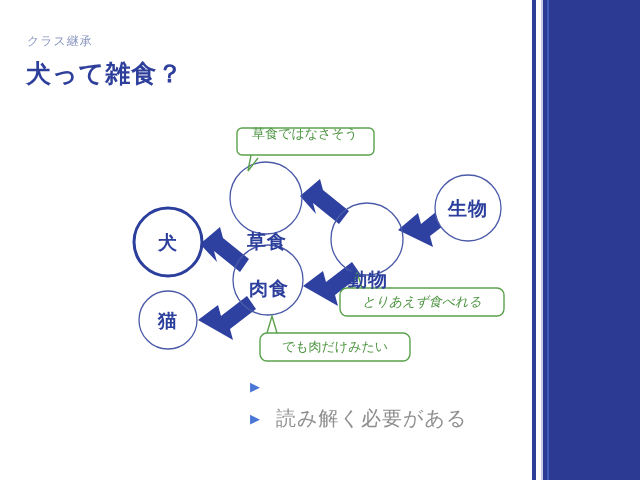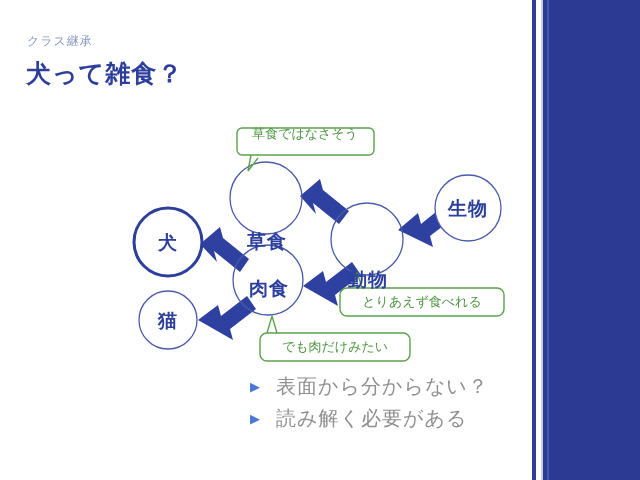--- a/index.html
+++ b/index.html
@@ -177,28 +177,27 @@
     </svg>
 
     <div class="node-label" style="left:168px;top:243px;">犬</div>
     <div class="node-label" style="left:168px;top:321px;">猫</div>
     <div class="node-label" style="left:267px;top:199px;margin-top:43px;">草食</div>
     <div class="node-label" style="left:269px;top:289px;">肉食</div>
     <div class="node-label" style="left:368px;top:240px;margin-top:40px;">動物</div>
     <div class="node-label" style="left:468px;top:209px;">生物</div>
 
     <div class="callout-label" style="left:305px;top:134px;">草食ではなさそう</div>
-    <div class="callout-label" style="left:422px;top:302px;">とりあえず食べれる</div>
+    <div class="callout-label" style="left:422px;top:302px;font-style:italic;">とりあえず食べれる</div>
     <div class="callout-label" style="left:335px;top:347px;">でも肉だけみたい</div>
   </div>
 
   <div id="bullets">
     <div class="bullet-row">
       <span class="bullet-marker">▶</span>
-      <span class="bullet-text">表面から分からない？</span>
     </div>
     <div class="bullet-row">
       <span class="bullet-marker">▶</span>
       <span class="bullet-text">読み解く必要がある</span>
     </div>
   </div>
 
 </div>
 
 </body></html>

